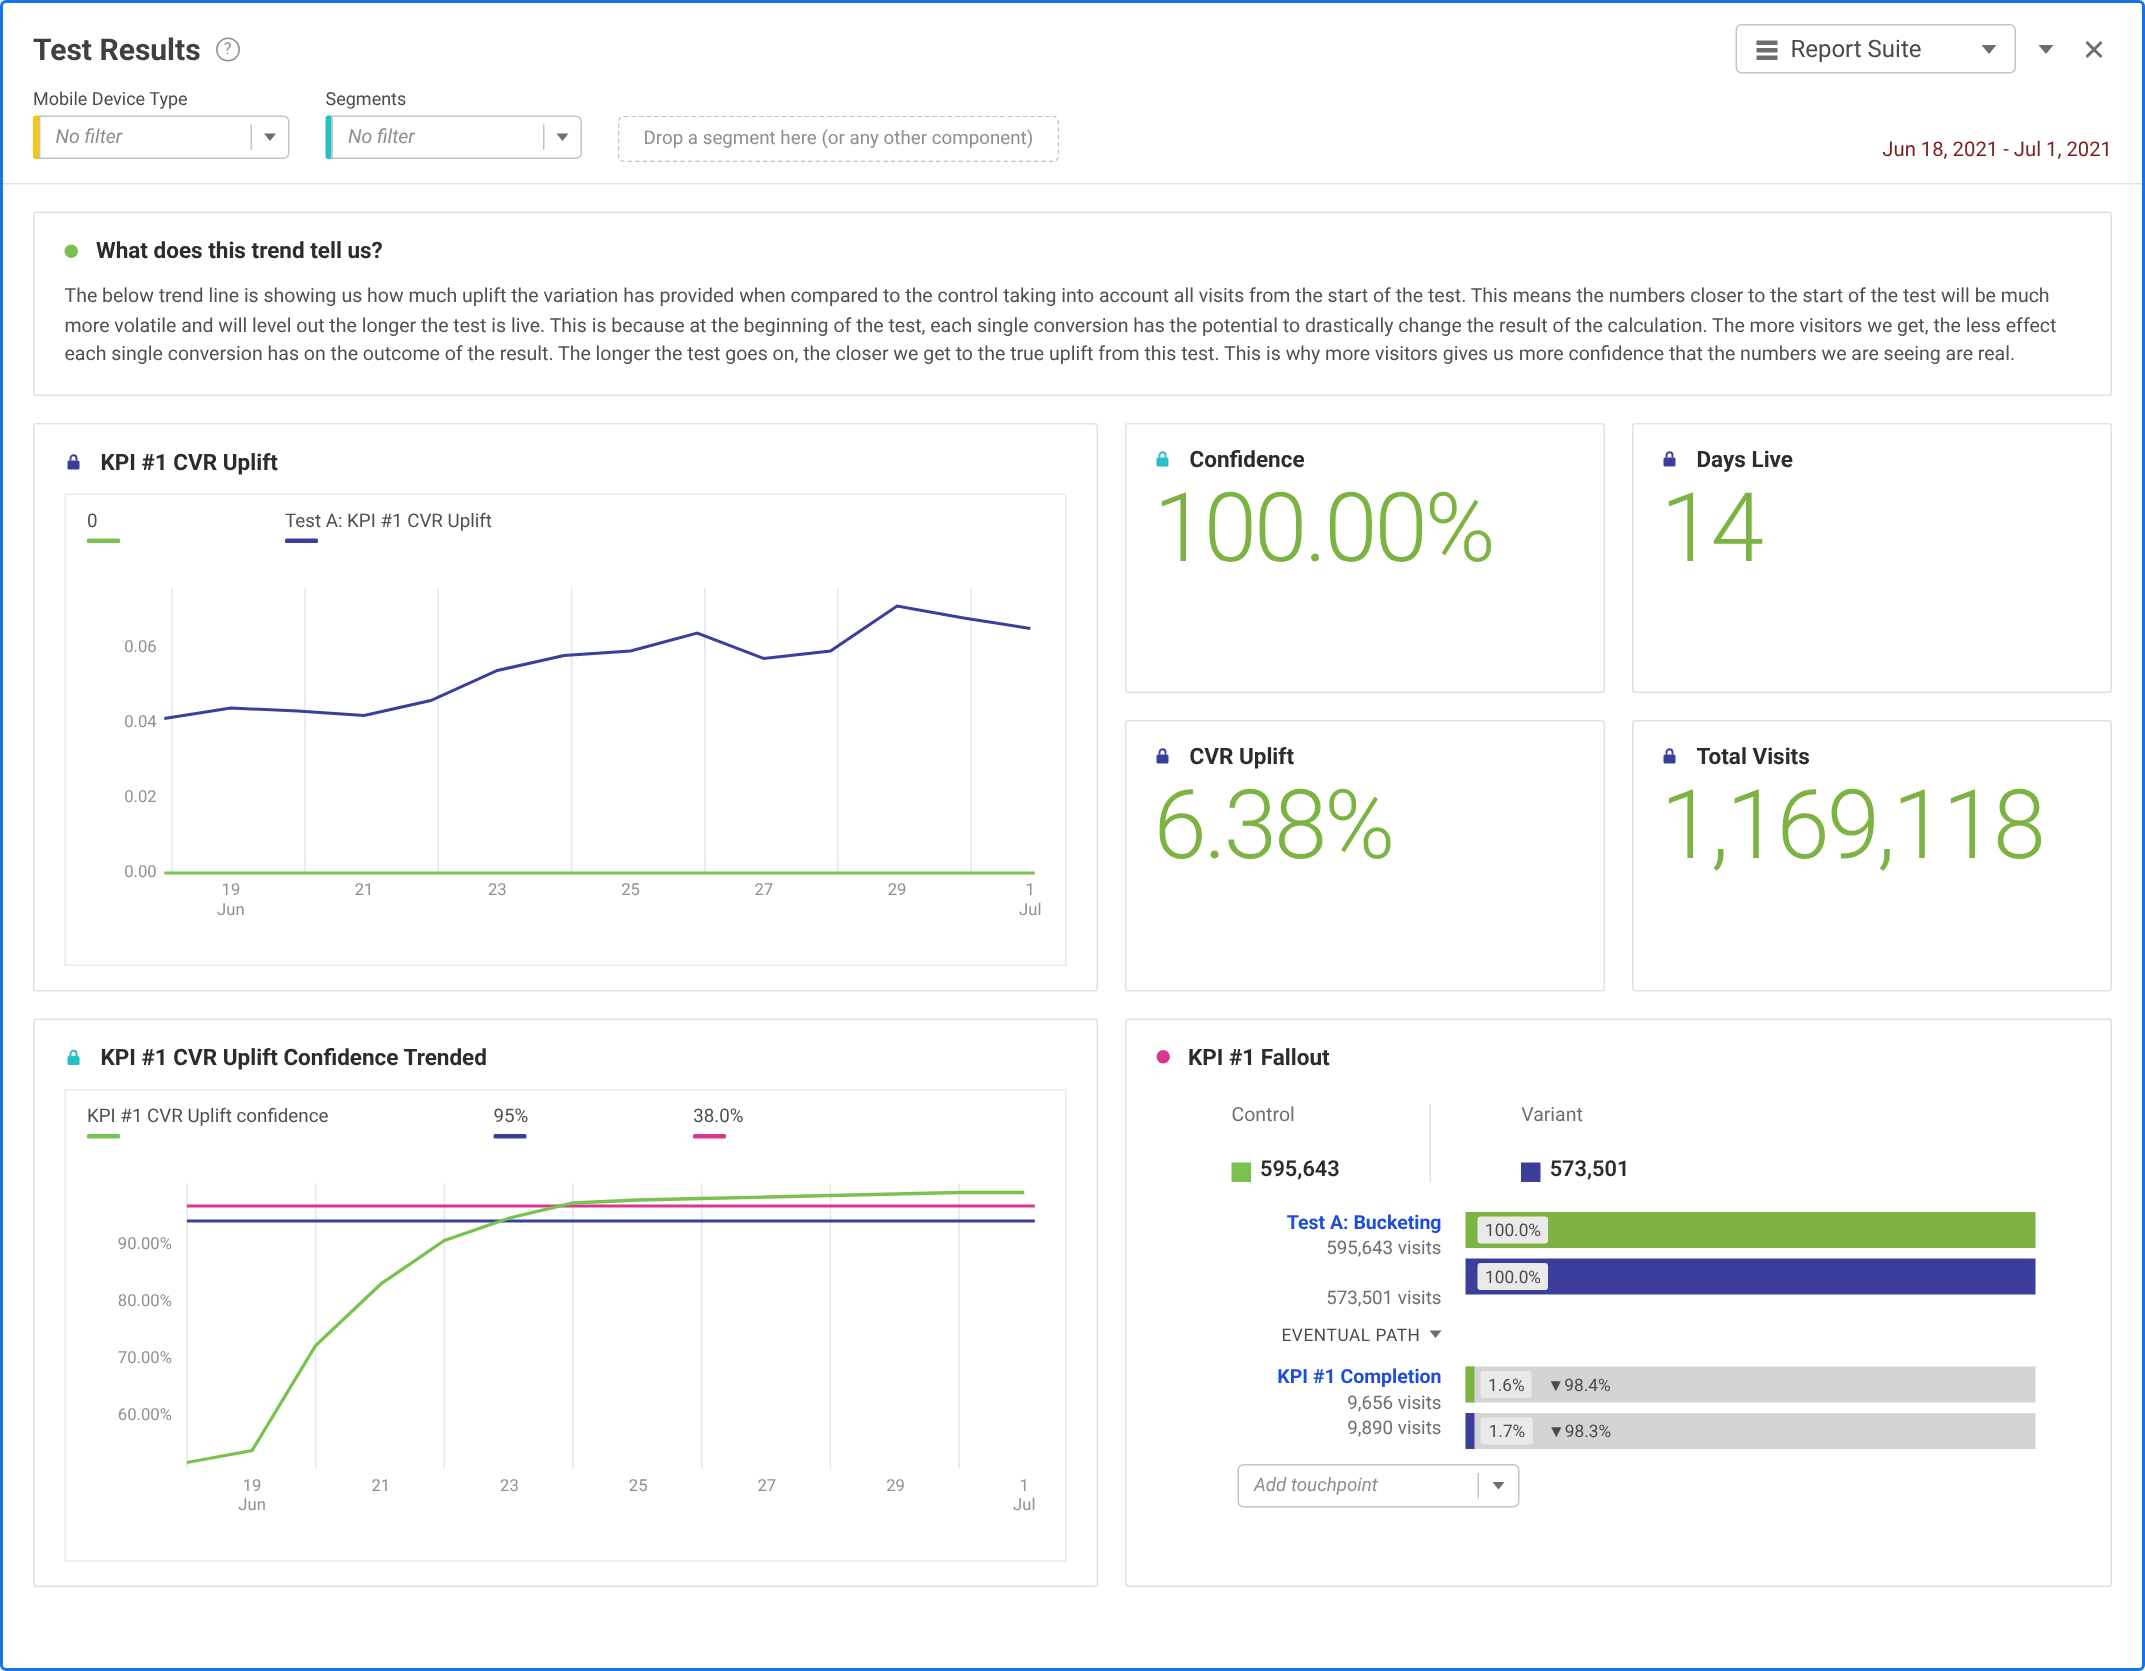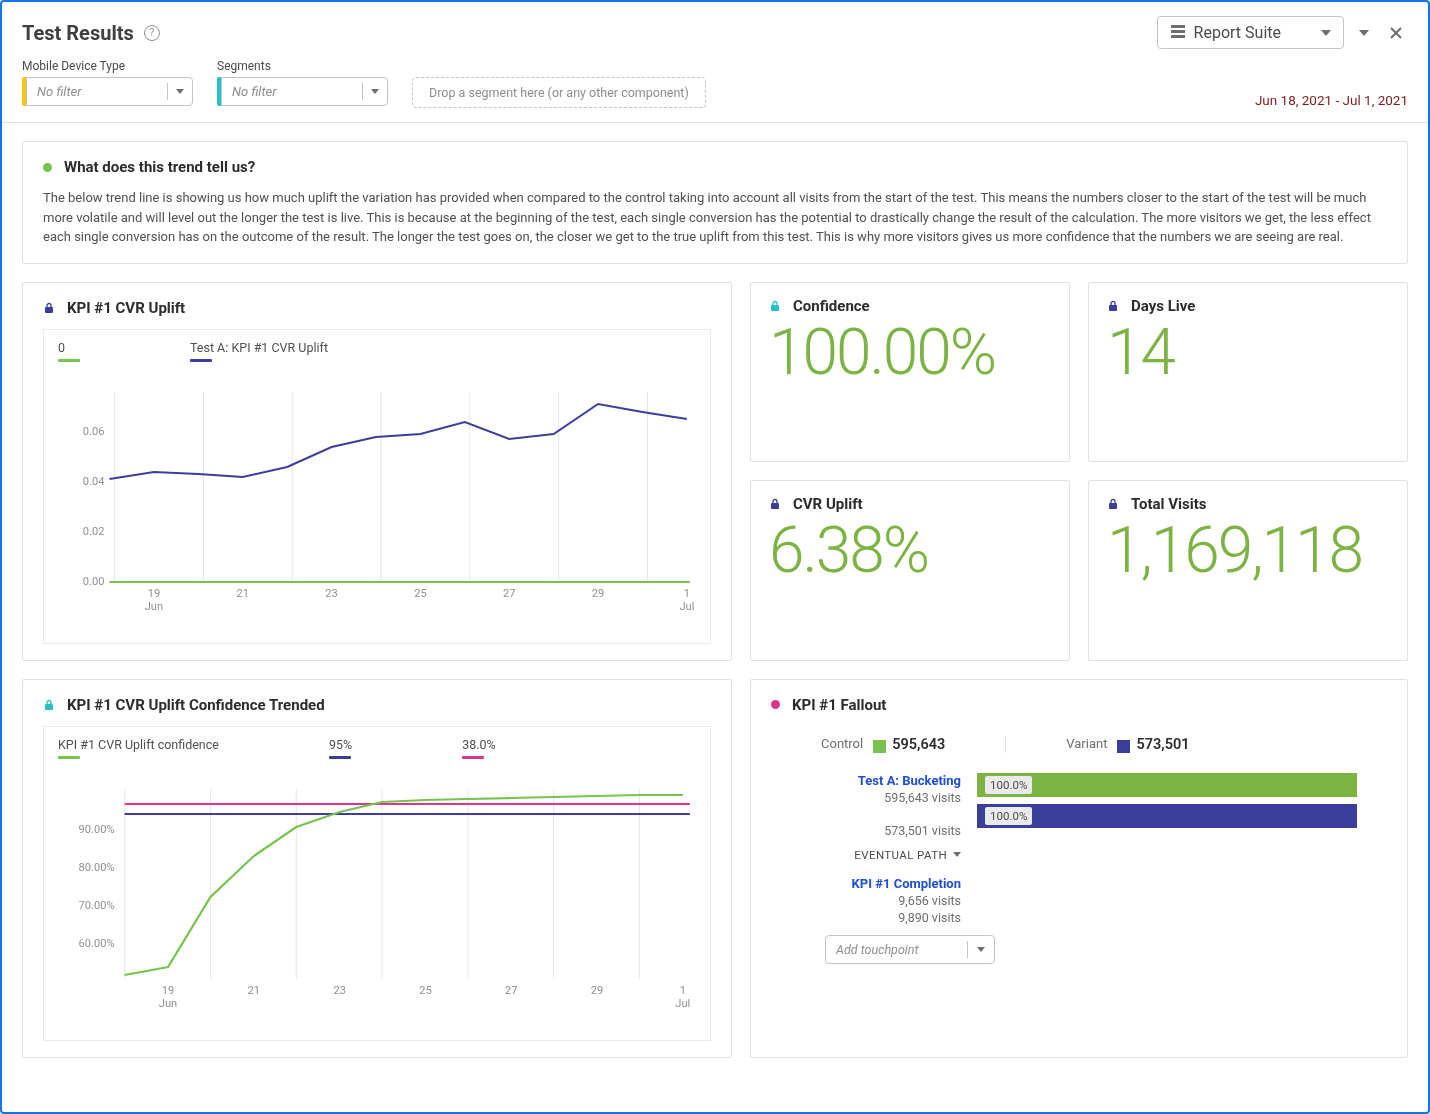--- a/index.html
+++ b/index.html
@@ -45,44 +45,44 @@
 .big-number{font-size:64px;font-weight:300;color:#7cb342;letter-spacing:-2px;line-height:1;white-space:nowrap}
 .chart-wrap{border:1px solid #eaeaea;padding:10px;height:315px;position:relative}
 .legend-row{display:flex;gap:110px;padding:0 0 10px 4px}
 .legend-item{display:flex;flex-direction:column;gap:4px;font-size:12.5px;color:#505050}
 .legend-swatch{width:22px;height:3px;border-radius:1px}
 .sw-green{background:#79c24f}
 .sw-navy{background:#3b3f9b}
 .sw-pink{background:#d83790}
 svg.chart{width:100%;height:245px}
 .fallout-legend{display:flex;gap:60px;padding:10px 30px 14px 50px}
-.fallout-legend-item{display:flex;flex-direction:row;gap:10px;font-size:13px}
+.fallout-legend-item{display:flex;flex-direction:column;gap:20px;font-size:13px}
 .fallout-legend-divider{border-left:1px solid #e1e1e1;padding-left:60px}
 .fl-label{color:#6e6e6e}
 .fl-val{display:flex;align-items:flex-end;gap:6px;font-weight:600;font-size:14.5px}
 .sq{width:13px;height:13px}
 .sq-green{background:#79c24f}
 .sq-navy{background:#3b3f9b}
 .fallout-rows{display:flex;flex-direction:column;gap:10px;padding:6px 30px 0 0}
 .fallout-row{display:grid;grid-template-columns:190px 1fr;gap:16px;align-items:start}
 .fallout-meta{text-align:right;font-size:13px}
 .fallout-title{font-weight:700;color:#1d4ed8}
 .fallout-sub{color:#6e6e6e;font-size:12.5px;margin-top:2px}
 .fallout-bars{display:flex;flex-direction:column;gap:7px}
 .bar-track{height:24px;background:#d4d4d4;position:relative;display:flex;align-items:center}
 .bar-fill{height:100%;display:flex;align-items:center}
 .bar-green{background:#7cb342}
 .bar-navy{background:#3b3f9b}
 .bar-label-inside{background:#eaeaea;color:#4b4b4b;font-size:11.5px;padding:2px 5px;border-radius:2px;margin-left:4px;position:relative;z-index:2}
 .bar-change{font-size:11.5px;color:#4b4b4b;margin-left:10px}
 .eventual{display:flex;align-items:center;gap:6px;font-size:11.5px;color:#4b4b4b;letter-spacing:0.4px;padding:4px 0}
-.add-touch{display:flex;align-items:center;border:1px solid #c4c4c4;border-radius:4px;width:170px;margin-top:10px;margin-left:54px}
+.add-touch{display:flex;align-items:center;border:1px solid #c4c4c4;border-radius:4px;width:188px;margin-top:10px;margin-left:54px}
 .add-touch-text{padding:6px 10px;color:#8e8e8e;font-style:italic;flex:1;font-size:12.5px}
 .add-touch-caret{border-left:1px solid #c4c4c4;padding:6px 9px;display:flex;align-items:center}
-.rs-left{display:flex;align-items:flex-start;gap:8px}
+.rs-left{display:flex;align-items:center;gap:8px}
 </style>
 </head>
 <body>
 
 <div class="header">
   <div class="header-left">
     <span class="header-title">Test Results</span>
     <span class="help-icon">?</span>
   </div>
   <div class="header-right">
@@ -351,20 +351,32 @@
             </div>
           </div>
         </div>
 
         <div class="fallout-row">
           <div class="fallout-meta">
             <div class="fallout-title">KPI #1 Completion</div>
             <div class="fallout-sub">9,656 visits</div>
             <div class="fallout-sub" style="">9,890 visits</div>
           </div>
+          <div class="fallout-bars">
+            <div class="bar-track">
+              <div class="bar-fill bar-green" style="width:1.6%"></div>
+              <span class="bar-label-inside">1.6%</span>
+              <span class="bar-change">▼98.4%</span>
+            </div>
+            <div class="bar-track">
+              <div class="bar-fill bar-navy" style="width:1.7%"></div>
+              <span class="bar-label-inside">1.7%</span>
+              <span class="bar-change">▼98.3%</span>
+            </div>
+          </div>
         </div>
       </div>
 
       <div class="add-touch">
         <span class="add-touch-text">Add touchpoint</span>
         <span class="add-touch-caret">
             <span class="chev-sm"></span>
           </span>
       </div>
     </div>

